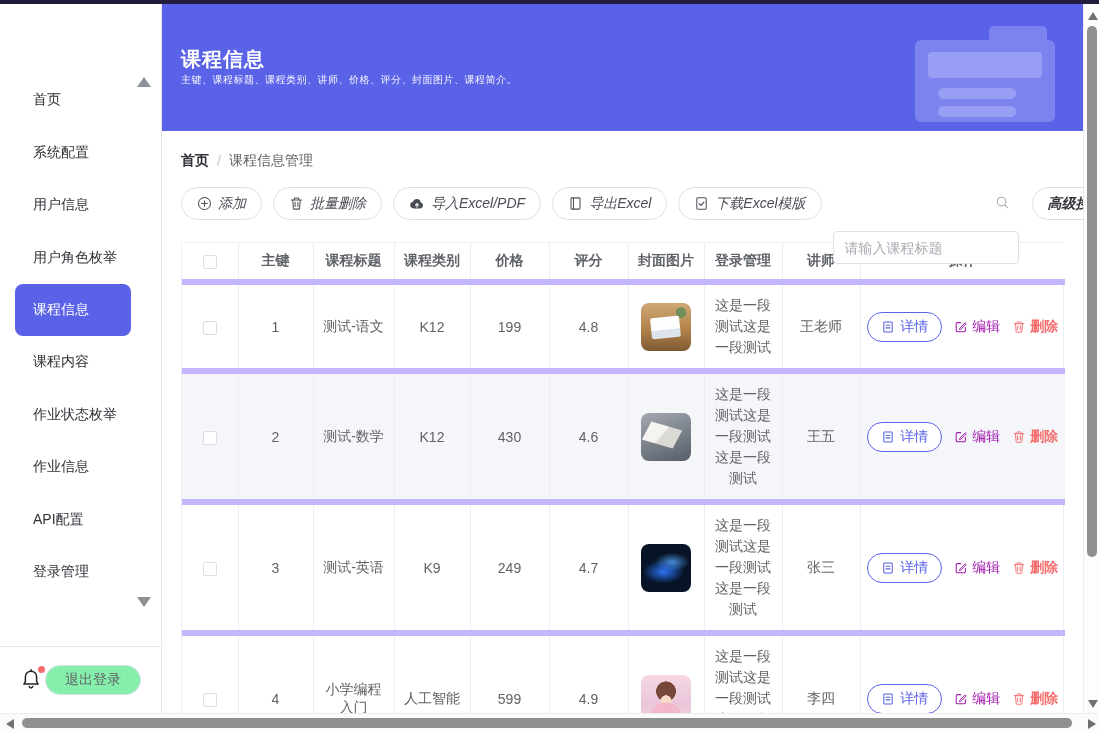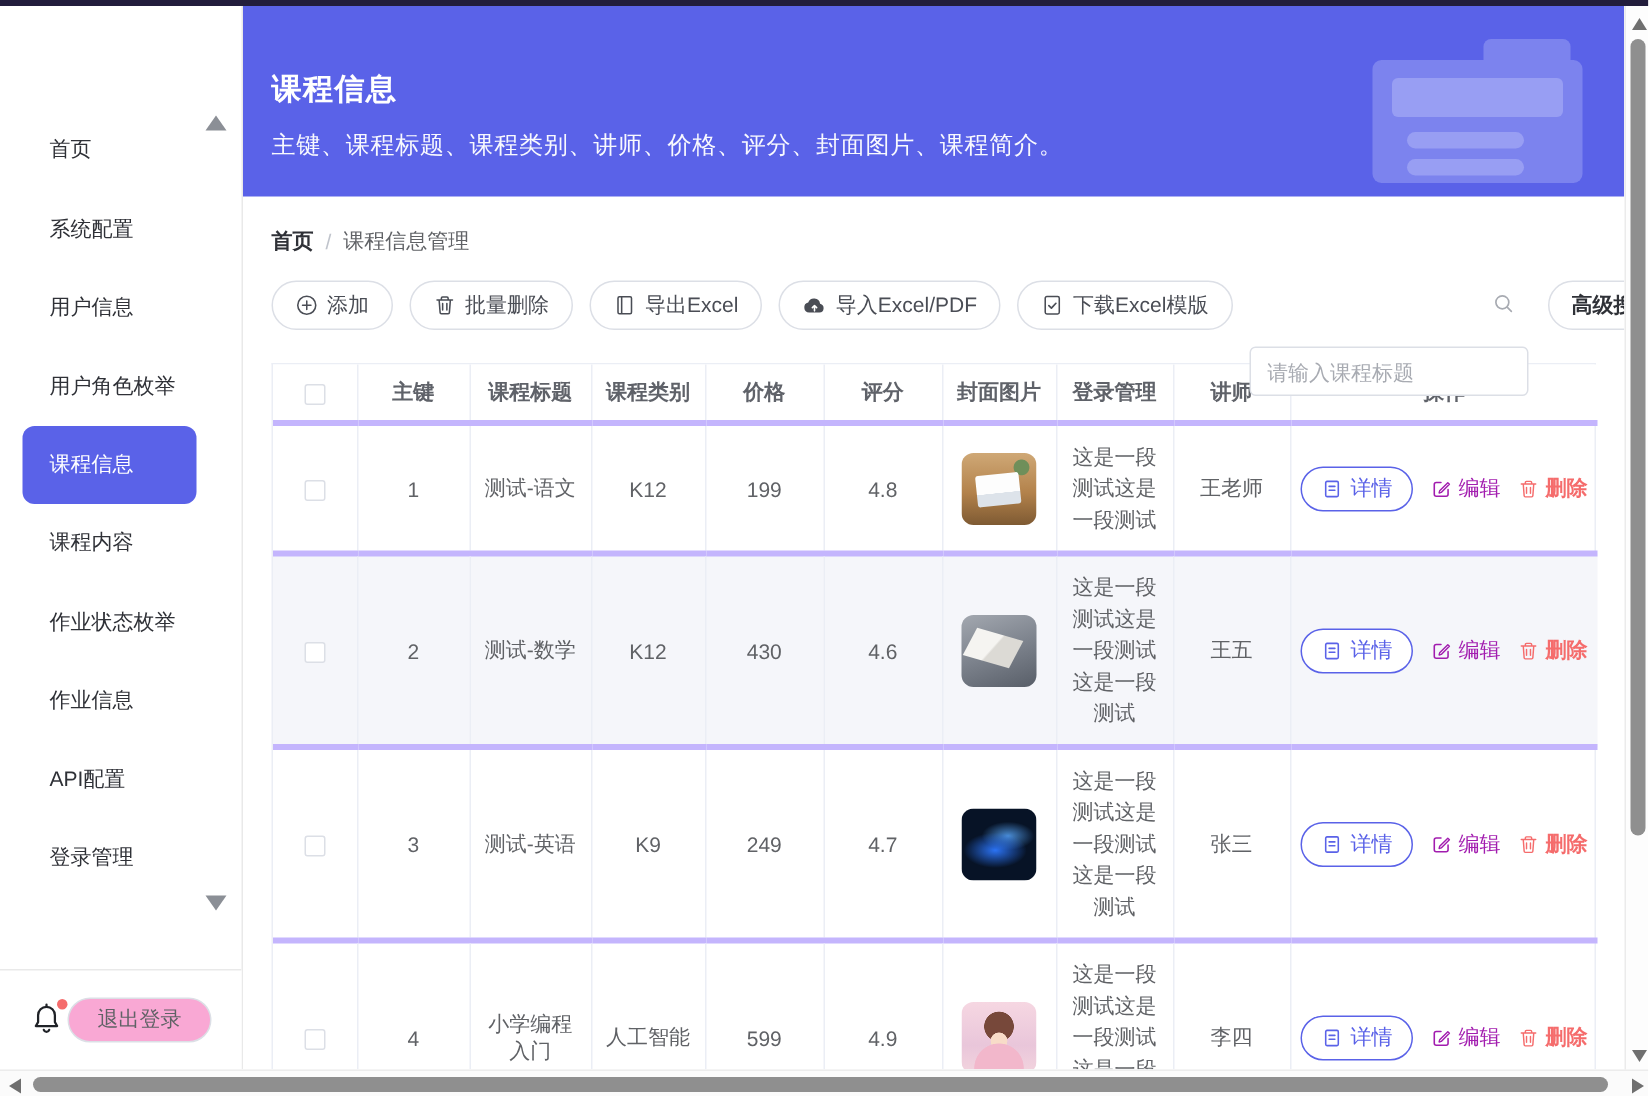--- a/index.html
+++ b/index.html
@@ -25,54 +25,54 @@
   .sidebar { position:relative; width:162px; height:100%; background:#fff; border-right:1px solid #e9e9e9; flex:0 0 162px; }
   .sb-arrow { width:0; height:0; position:absolute; right:10px; }
   .sb-arrow-up { top:73px; border-left:7px solid transparent; border-right:7px solid transparent; border-bottom:10px solid #8b8f96; }
   .sb-arrow-down { top:593px; border-left:7px solid transparent; border-right:7px solid transparent; border-top:10px solid #8b8f96; }
   .nav { position:absolute; top:70px; left:0; width:100%; }
   .nav-item { height:52.5px; display:flex; align-items:center; padding-left:33px; font-size:14px; color:#2f3137; cursor:pointer; }
   .nav-item.active { background:#5a62e8; color:#fff; border-radius:8px; margin:0 30px 0 15px; padding-left:18px; height:52px; }
   .sidebar-footer { position:absolute; bottom:0; left:0; width:100%; height:67px; border-top:1px solid #e9e9e9; display:flex; align-items:center; padding:0 20px; justify-content:space-between; background:#fff; }
   .bell-wrap { position:relative; width:22px; height:24px; cursor:pointer; }
   .bell-badge { position:absolute; top:-2px; right:-3px; width:7px; height:7px; border-radius:50%; background:#f56c6c; }
-  .logout-btn { height:30px; padding:0 19px; border:1px solid #dcdfe6; border-radius:16px; background:#f9a8d4; font-size:14px; color:#606266; display:flex; align-items:center; cursor:pointer; }
+  .logout-btn { height:30px; padding:0 19px; border:1px solid #dcdfe6; border-radius:16px; background:#86efac; font-size:14px; color:#606266; display:flex; align-items:center; cursor:pointer; }
 
   
   .main { flex:1; height:100%; background:#fff; overflow:hidden; }
   .hero { position:relative; height:127px; background:#5a62e8; padding:42px 0 0 19px; overflow:hidden; }
   .hero-title { color:#fff; font-size:20px; font-weight:bold; letter-spacing:1px; }
-  .hero-sub { color:rgba(255,255,255,.96); font-size:16px; margin-top:14px; letter-spacing:.5px; }
+  .hero-sub { color:rgba(255,255,255,.96); font-size:10px; margin-top:0; letter-spacing:.5px; }
   .folder { position:absolute; right:28px; top:22px; width:140px; height:96px; }
   .folder-tab { position:absolute; right:8px; top:0; width:58px; height:26px; background:#7c83ee; border-radius:5px 5px 0 0; }
   .folder-body { position:absolute; left:0; right:0; top:14px; bottom:0; background:#7c83ee; border-radius:6px; }
   .folder-strip { position:absolute; left:13px; right:13px; top:26px; height:26px; background:#989ef3; border-radius:4px; }
   .folder-line { position:absolute; left:23px; height:11px; background:#989ef3; border-radius:6px; }
   .fl1 { top:62px; width:78px; }
   .fl2 { top:80px; width:78px; }
 
   .content-body { padding:0 19px; }
   .breadcrumb { margin-top:21px; font-size:14px; display:flex; align-items:center; gap:8px; }
   .bc-root { font-weight:bold; color:#2f3137; cursor:pointer; }
   .bc-sep { color:#c0c4cc; }
   .bc-cur { color:#606266; }
 
   .toolbar { margin-top:17px; display:flex; align-items:center; gap:11px; }
-  .pill-btn { height:33px; padding:0 15px; border:1px solid #dcdfe6; border-radius:17px; background:#fff; display:flex; align-items:center; gap:6px; font-size:14px; color:#4a4d55; cursor:pointer; white-space:nowrap; }
+  .pill-btn { height:33px; padding:0 15px; border:1px solid #dcdfe6; border-radius:17px; background:#fff; display:flex; align-items:center; gap:6px; font-size:14px; color:#4a4d55; cursor:pointer; white-space:nowrap;font-style:italic; }
   .pill-btn svg { flex:0 0 auto; }
   .search-box { position:relative; width:186px; height:33px; flex:0 0 186px; }
   .search-box input { width:100%; height:100%; border:1px solid #dcdfe6; border-radius:4px; padding:0 30px 0 11px; font-size:14px; color:#303133; outline:none; font-family:inherit;margin-top:44px; }
   .search-box input::placeholder { color:#a8abb2; }
   .search-ic { position:absolute; right:9px; top:8px; color:#a8abb2; }
   .adv-btn { margin-left:2px; }
 
   
   .table-wrap { margin-top:22px; border:1px solid #ebeef5; border-bottom:none; }
   table { width:100%; border-collapse:collapse; table-layout:fixed; font-size:14px; color:#606266; }
-  th, td { border-right:1px solid #ebeef5; border-bottom:4px solid #c4b5fd; text-align:center; vertical-align:middle; padding:8px 6px; }
+  th, td { border-right:1px solid #ebeef5; border-bottom:6px solid #c4b5fd; text-align:center; vertical-align:middle; padding:8px 6px; }
   th:last-child, td:last-child { border-right:none; }
   th { height:39px; font-weight:bold; color:#5f6269; background:#fff; padding:4px 6px; }
   tr.r1 td { height:79px; }
   tr.r2 { background:#f5f6fa; }
   td.intro-cell { line-height:21px; padding:10px 4px; }
   .cb { display:inline-block; width:14px; height:14px; border:1px solid #dcdfe6; border-radius:2px; background:#fff; cursor:pointer; vertical-align:middle; }
   .cover { width:50px; height:48px; border-radius:8px; margin:0 auto; position:relative; overflow:hidden; }
   .c1 { background:radial-gradient(circle at 80% 20%, #6f8f5a 0 9%, transparent 10%),linear-gradient(180deg,#cfa876 0%,#b3824b 55%,#7e5a33 100%); }
   .c1::after { content:""; position:absolute; left:20%; top:30%; width:58%; height:44%; background:linear-gradient(#fdfdfd 60%,#dde3ea 61%); border-radius:2px; transform:rotate(-6deg); }
   .c2 { background:linear-gradient(160deg,#a3a8b0 0%,#7d838d 50%,#585e68 100%); }
@@ -170,32 +170,32 @@
               </svg>
             <span>添加</span>
           </button>
           <button class="pill-btn">
             <svg width="15" height="15" viewBox="0 0 16 16">
                 <path d="M2.5 4.2h11M5.6 4.2V3c0-.5.3-.8.8-.8h3.2c.5 0 .8.3.8.8v1.2M4 4.2l.7 9c0 .5.4.8.9.8h4.8c.5 0 .9-.3.9-.8l.7-9M6.5 6.8v4.5M9.5 6.8v4.5" stroke="#4a4d55" fill="none" stroke-width="1.1" stroke-linecap="round" stroke-linejoin="round"></path>
               </svg>
             <span>批量删除</span>
           </button>
           <button class="pill-btn">
+            <svg width="16" height="15" viewBox="0 0 18 16">
+                <path d="M5 13.5a3.8 3.8 0 0 1-.7-7.5 4.6 4.6 0 0 1 8.9.8 3.4 3.4 0 0 1-.5 6.7H5z" fill="#4a4d55"></path>
+                <path d="M9 12.2V8.4M7.4 9.8 9 8.2l1.6 1.6" stroke="#fff" stroke-width="1.2" stroke-linecap="round" stroke-linejoin="round" fill="none"></path>
+              </svg>
+            <span>导入Excel/PDF</span>
+          </button>
+          <button class="pill-btn">
             <svg width="15" height="15" viewBox="0 0 16 16">
                 <rect x="3.2" y="2" width="9.6" height="12" rx="1" stroke="#4a4d55" fill="none" stroke-width="1.1"></rect>
                 <path d="M5.8 2v12" stroke="#4a4d55" stroke-width="1.1"></path>
               </svg>
             <span>导出Excel</span>
-          </button>
-          <button class="pill-btn">
-            <svg width="16" height="15" viewBox="0 0 18 16">
-                <path d="M5 13.5a3.8 3.8 0 0 1-.7-7.5 4.6 4.6 0 0 1 8.9.8 3.4 3.4 0 0 1-.5 6.7H5z" fill="#4a4d55"></path>
-                <path d="M9 12.2V8.4M7.4 9.8 9 8.2l1.6 1.6" stroke="#fff" stroke-width="1.2" stroke-linecap="round" stroke-linejoin="round" fill="none"></path>
-              </svg>
-            <span>导入Excel/PDF</span>
           </button>
           <button class="pill-btn">
             <svg width="15" height="15" viewBox="0 0 16 16">
                 <rect x="3" y="1.8" width="10" height="12.4" rx="1.2" stroke="#4a4d55" fill="none" stroke-width="1.1"></rect>
                 <path d="M5.6 8.2 7.4 10l3.2-3.4" stroke="#4a4d55" fill="none" stroke-width="1.2" stroke-linecap="round" stroke-linejoin="round"></path>
               </svg>
             <span>下载Excel模版</span>
           </button>
           <div class="search-box">
             <input type="text" placeholder="请输入课程标题" style="">

